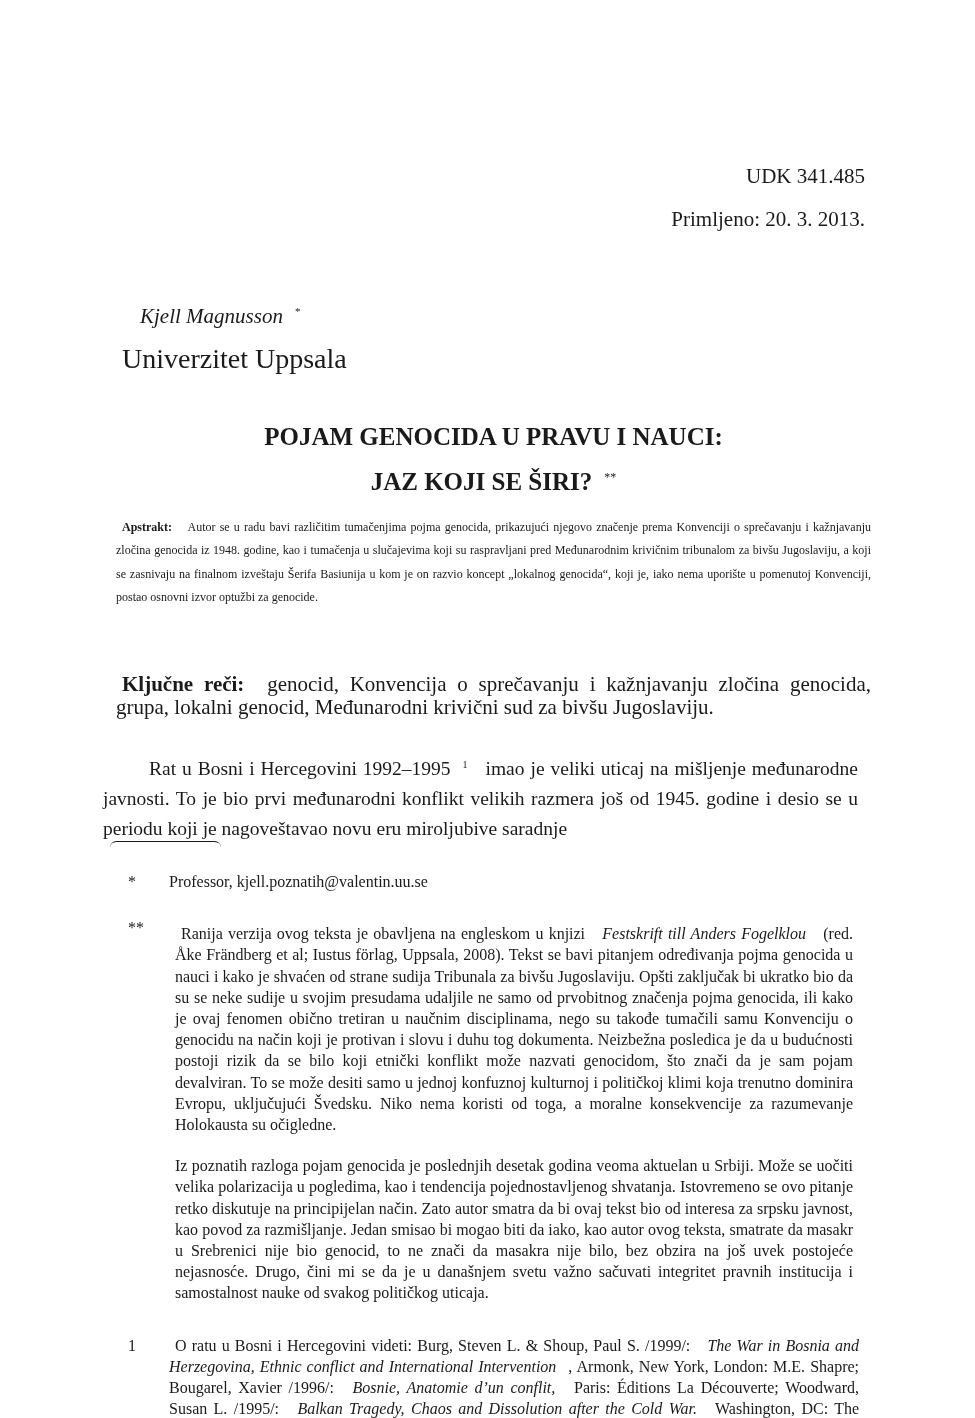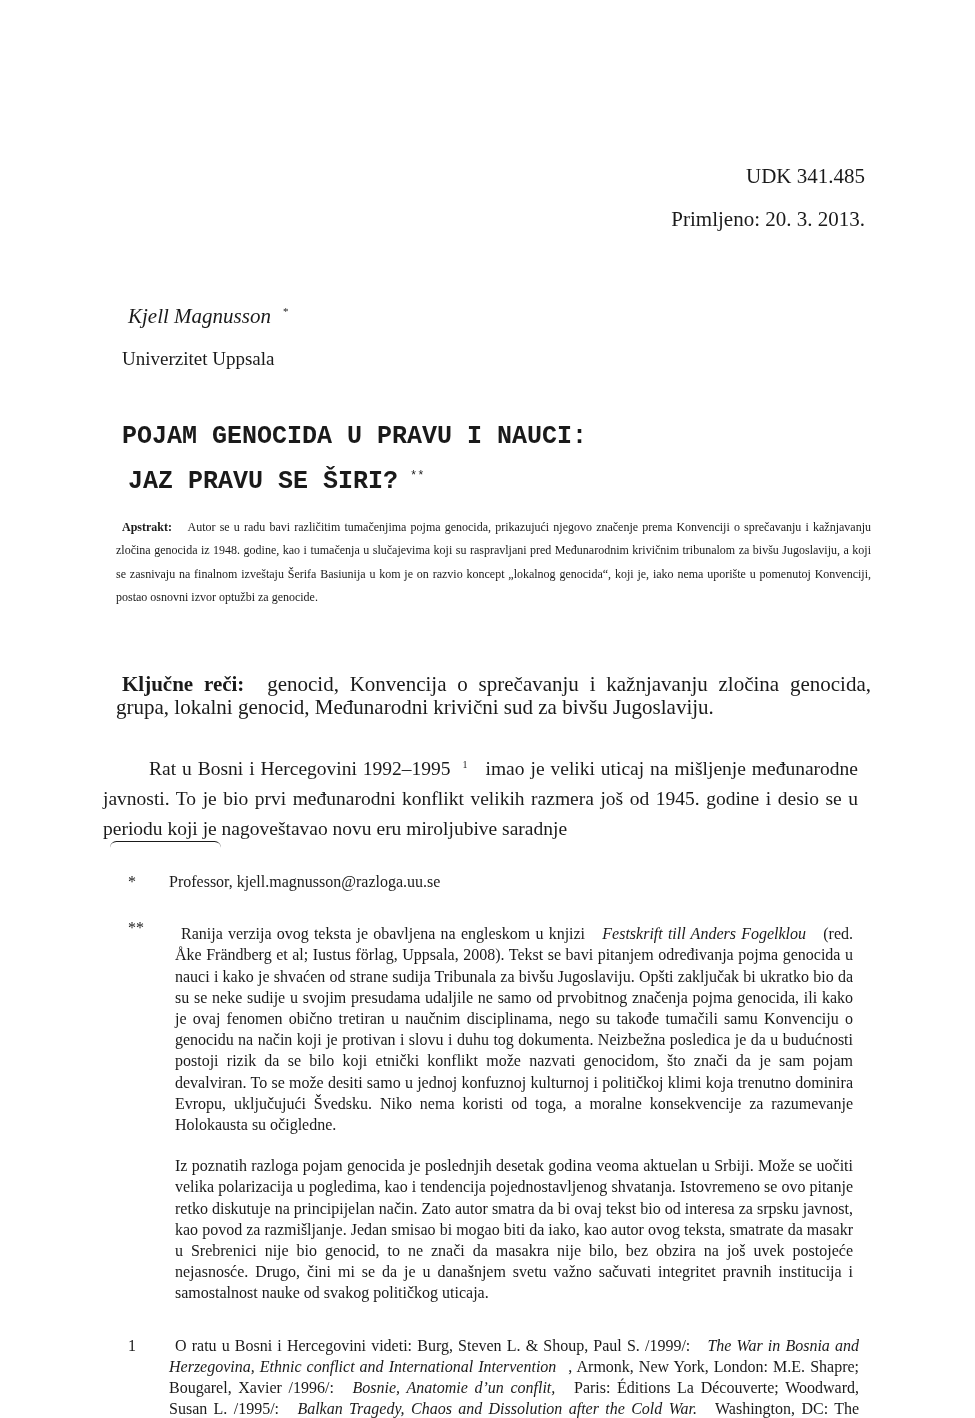--- a/index.html
+++ b/index.html
@@ -13,26 +13,26 @@
     .page { position: absolute; left: 0; top: 0; width: 975px; height: 1418px; }
 
     
     .meta { position: absolute; right: 104px; top: 143px; text-align: right; }
     .meta .udk { font-size: 21px; line-height: 30px; }
     .meta .type { font-size: 19px; line-height: 30px; font-variant: small-caps; letter-spacing: 0.5px; }
     .meta .received { font-size: 21px; line-height: 32px; }
 
     
     .author { position: absolute; left: 104px; top: 283px; }
-    .author .name { font-style: italic; font-size: 21px; line-height: 30px; }
+    .author .name { font-style: italic; font-size: 21px; line-height: 30px; margin-left: 12px; }
     .author .name sup { font-size: 11px; vertical-align: super; line-height: 0; font-style: normal; }
-    .author .affil { font-size: 19px; line-height: 32px; }
+    .author .affil { font-size: 28px; line-height: 32px; }
 
     
-    .title { position: absolute; left: 104px; width: 767px; top: 402px; text-align: left; font-weight: bold; font-size: 25px; line-height: 33px; font-family: Liberation Mono, monospace; }
+    .title { position: absolute; left: 104px; width: 767px; top: 402px; text-align: center; font-weight: bold; font-size: 25px; line-height: 33px; }
     .title sup { font-size: 12px; vertical-align: super; line-height: 0; font-weight: normal; }
 
     
     .abstract { position: absolute; left: 104px; width: 767px; top: 504px; font-size: 12px; line-height: 23.4px; text-align: justify; }
     .abstract b { font-weight: bold; }
     .keywords { position: absolute; left: 104px; width: 767px; top: 661px; font-size: 21px; line-height: 23.4px; text-align: justify; }
 
     
     .body-text { position: absolute; left: 91px; width: 767px; top: 742px; font-size: 19.5px; line-height: 30px; text-align: justify; text-indent: 40px; }
     .body-text sup { font-size: 10px; vertical-align: super; line-height: 0; }
@@ -59,35 +59,35 @@
     <div class="received">Primljeno: 20. 3. 2013.</div>
   </div>
 
   <div class="author">
     <div class="name"><span>Kjell Magnusson</span><sup>*</sup></div>
     <div class="affil">Univerzitet Uppsala</div>
   </div>
 
   <div class="title">
     <div>POJAM GENOCIDA U PRAVU I NAUCI:</div>
-    <div><span>JAZ PRAVU SE ŠIRI?</span><sup>**</sup></div>
+    <div><span>JAZ KOJI SE ŠIRI?</span><sup>**</sup></div>
   </div>
 
   <p class="abstract"><b>Apstrakt:</b><span> Autor se u radu bavi različitim tumačenjima pojma genocida, prikazujući njegovo značenje prema Konvenciji o sprečavanju i kažnjavanju zločina genocida iz 1948. godine, kao i tumačenja u slučajevima koji su raspravljani pred Međunarodnim krivičnim tribunalom za bivšu Jugoslaviju, a koji se zasnivaju na finalnom izveštaju Šerifa Basiunija u kom je on razvio koncept „lokalnog genocida“, koji je, iako nema uporište u pomenutoj Konvenciji, postao osnovni izvor optužbi za genocide.</span></p>
 
   <p class="keywords"><b>Ključne reči:</b><span> genocid, Konvencija o sprečavanju i kažnjavanju zločina genocida, grupa, lokalni genocid, Međunarodni krivični sud za bivšu Jugoslaviju.</span></p>
 
   <p class="body-text"><span>Rat u Bosni i Hercegovini 1992–1995</span><sup>1</sup><span> imao je veliki uticaj na mišljenje međunarodne javnosti. To je bio prvi međunarodni konflikt velikih razmera još od 1945. godine i desio se u periodu koji je nagoveštavao novu eru miroljubive saradnje</span></p>
 
   <div class="fn-rule"></div>
 
   <div class="footnotes">
     <div class="fn">
       <span class="mark">*</span>
-      <div class="text">Professor, kjell.magnusson@razloga.uu.se</div>
+      <div class="text">Professor, kjell.poznatih@valentin.uu.se</div>
     </div>
     <div class="fn">
       <span class="mark">**</span>
       <div class="text">
         <p><span>Ranija verzija ovog teksta je obavljena na engleskom u knjizi </span><i>Festskrift till Anders Fogelklou</i><span> (red. Åke Frändberg et al; Iustus förlag, Uppsala, 2008). Tekst se bavi pitanjem određivanja pojma genocida u nauci i kako je shvaćen od strane sudija Tribunala za bivšu Jugoslaviju. Opšti zaključak bi ukratko bio da su se neke sudije u svojim presudama udaljile ne samo od prvobitnog značenja pojma genocida, ili kako je ovaj fenomen obično tretiran u naučnim disciplinama, nego su takođe tumačili samu Konvenciju o genocidu na način koji je protivan i slovu i duhu tog dokumenta. Neizbežna posledica je da u budućnosti postoji rizik da se bilo koji etnički konflikt može nazvati genocidom, što znači da je sam pojam devalviran. To se može desiti samo u jednoj konfuznoj kulturnoj i političkoj klimi koja trenutno dominira Evropu, uključujući Švedsku. Niko nema koristi od toga, a moralne konsekvencije za razumevanje Holokausta su očigledne.</span></p>
         <p>Iz poznatih razloga pojam genocida je poslednjih desetak godina veoma aktuelan u Srbiji. Može se uočiti velika polarizacija u pogledima, kao i tendencija pojednostavljenog shvatanja. Istovremeno se ovo pitanje retko diskutuje na principijelan način. Zato autor smatra da bi ovaj tekst bio od interesa za srpsku javnost, kao povod za razmišljanje. Jedan smisao bi mogao biti da iako, kao autor ovog teksta, smatrate da masakr u Srebrenici nije bio genocid, to ne znači da masakra nije bilo, bez obzira na još uvek postojeće nejasnosće. Drugo, čini mi se da je u današnjem svetu važno sačuvati integritet pravnih institucija i samostalnost nauke od svakog političkog uticaja.</p>
       </div>
     </div>
     <div class="fn">
       <span class="mark">1</span>

